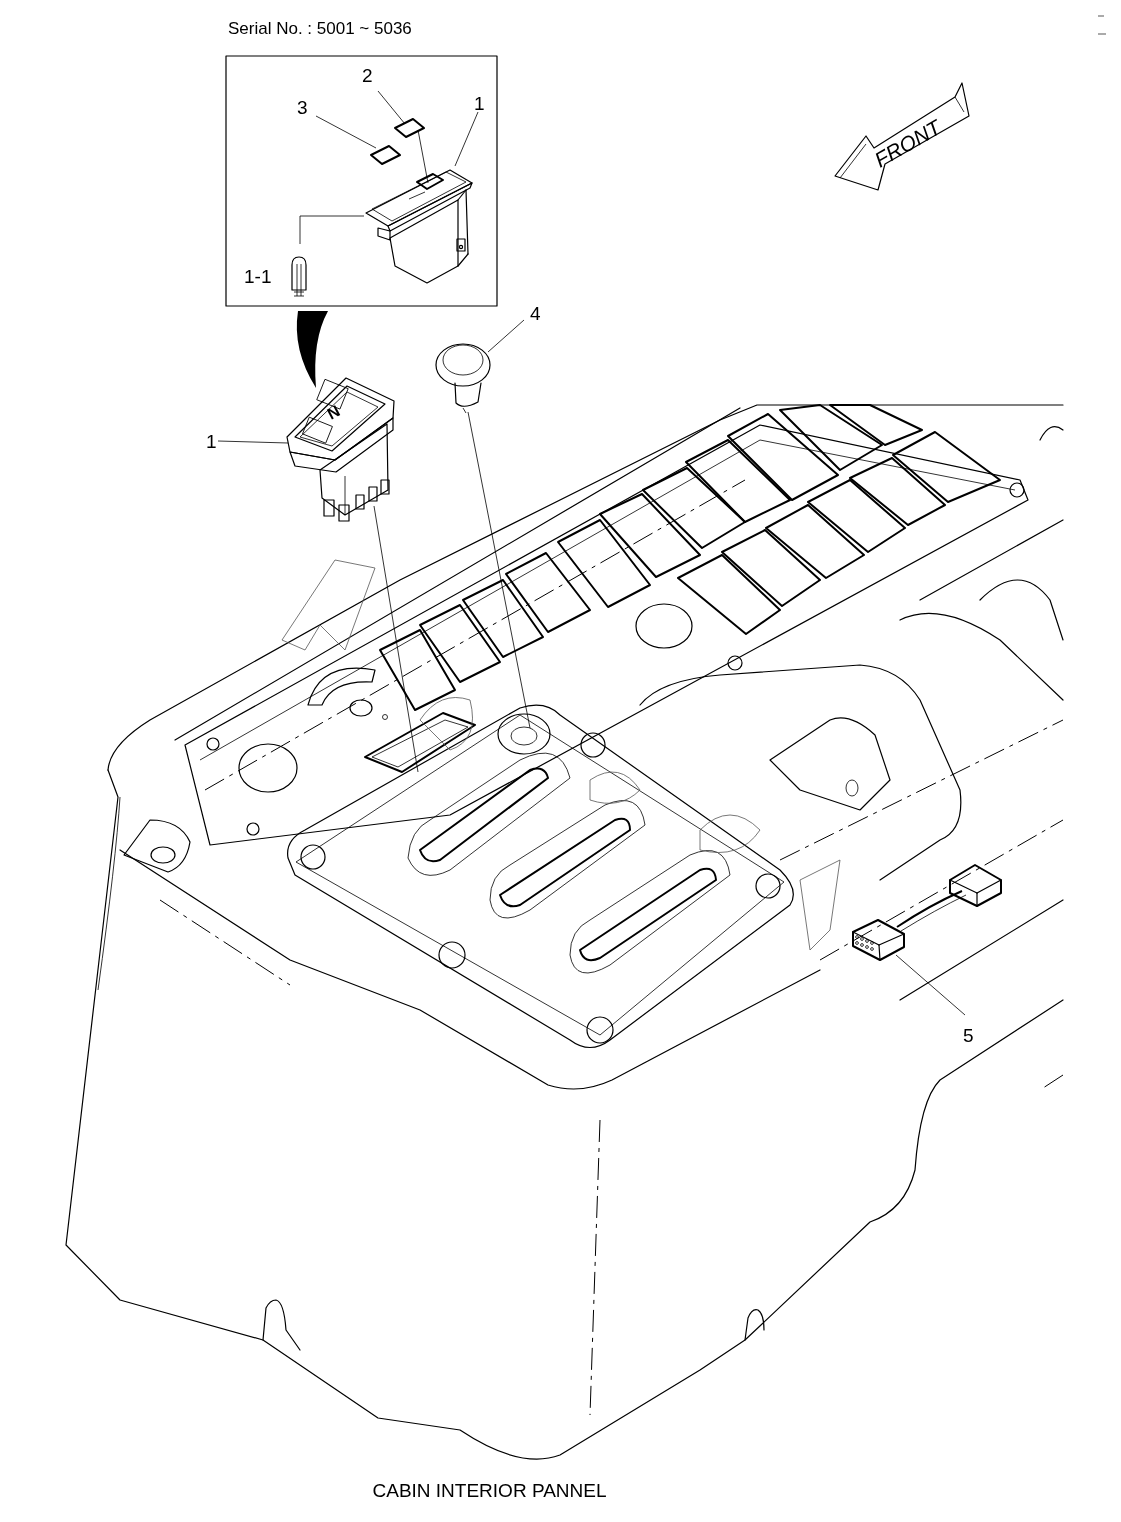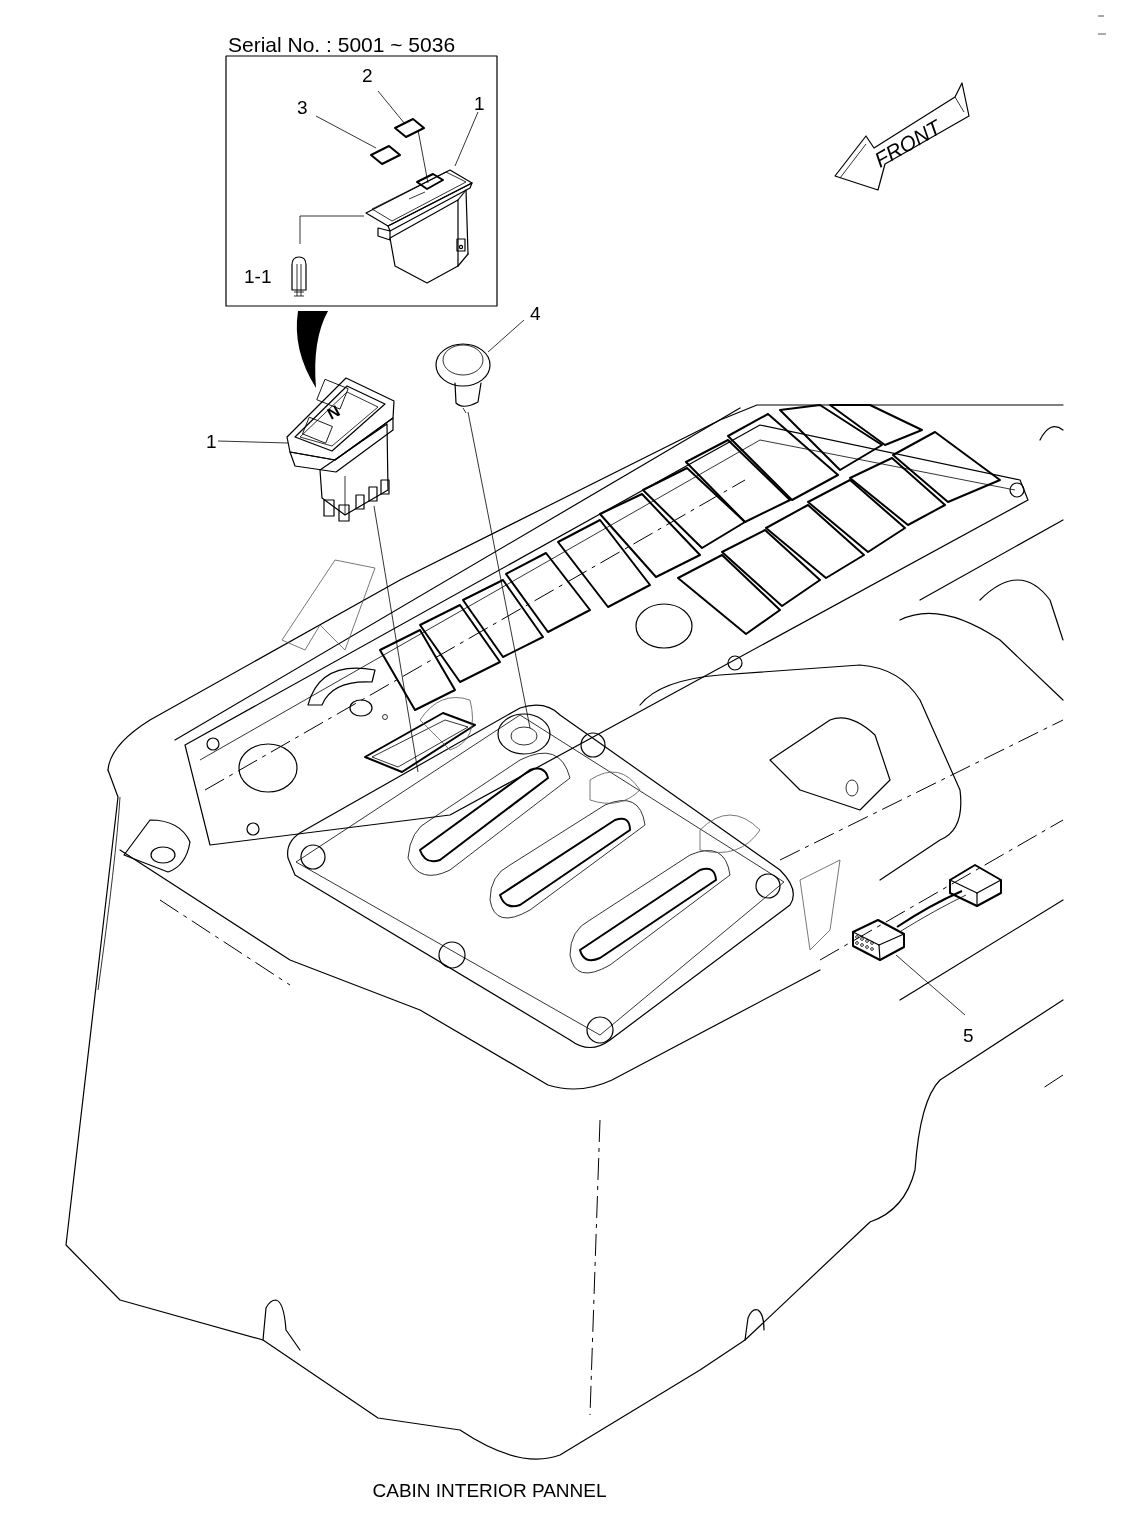--- a/index.html
+++ b/index.html
@@ -5,21 +5,21 @@
   html, body { margin:0; padding:0; background:#ffffff; }
   body { width:1121px; height:1522px; position:relative; overflow:hidden;
          font-family:"Liberation Sans", sans-serif; color:#000; }
   svg { position:absolute; left:0; top:0; }
   .ln { fill:none; stroke:#000; stroke-width:1.2; stroke-linejoin:round; stroke-linecap:round; }
   .lt { fill:none; stroke:#000; stroke-width:0.8; }
   .th { fill:none; stroke:#000; stroke-width:2; stroke-linejoin:round; }
   .dash { fill:none; stroke:#000; stroke-width:1; stroke-dasharray:22 6 4 6; }
   .wm { fill:none; stroke:#555; stroke-width:0.8; }
   .lbl { font-family:"Liberation Sans", sans-serif; font-size:19px; fill:#000; }
-  .serial { position:absolute; left:228px; top:33px; font-size:21px; }
+  .serial { position:absolute; left:228px; top:19px; font-size:17px; }
   .caption { position:absolute; left:0; width:979px; top:1480px; text-align:center; font-size:19px; }
   .corner-mark { position:absolute; left:1098px; top:6px; width:18px; height:4px; }
   .corner-mark span { display:inline-block; height:2px; background:#aaa; vertical-align:middle; }
 </style>
 </head>
 <body>
 
 <div class="serial">Serial No. : 5001 ~ 5036</div>
 <div class="caption">CABIN INTERIOR PANNEL</div>
 <div class="corner-mark"><span style="width:6px"></span> <span style="width:8px"></span></div>

